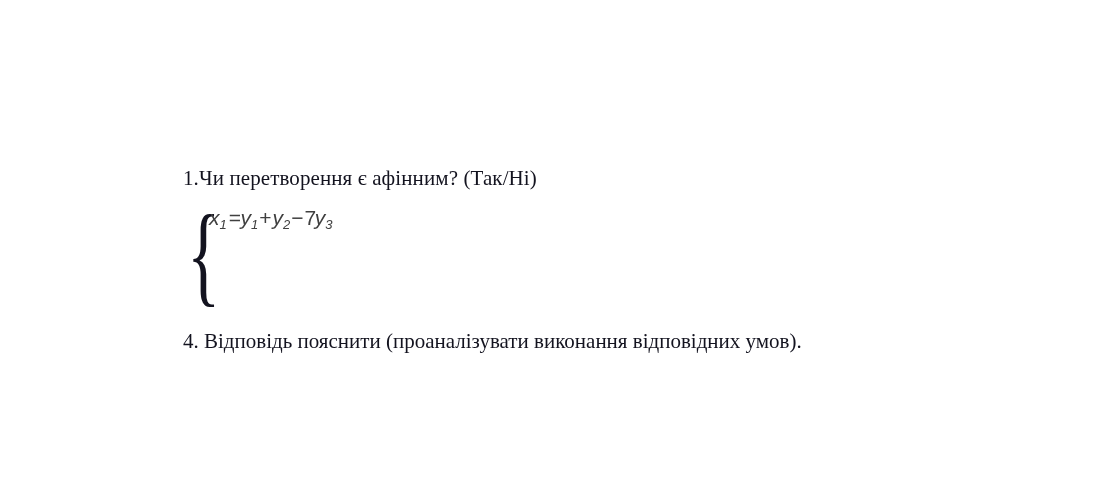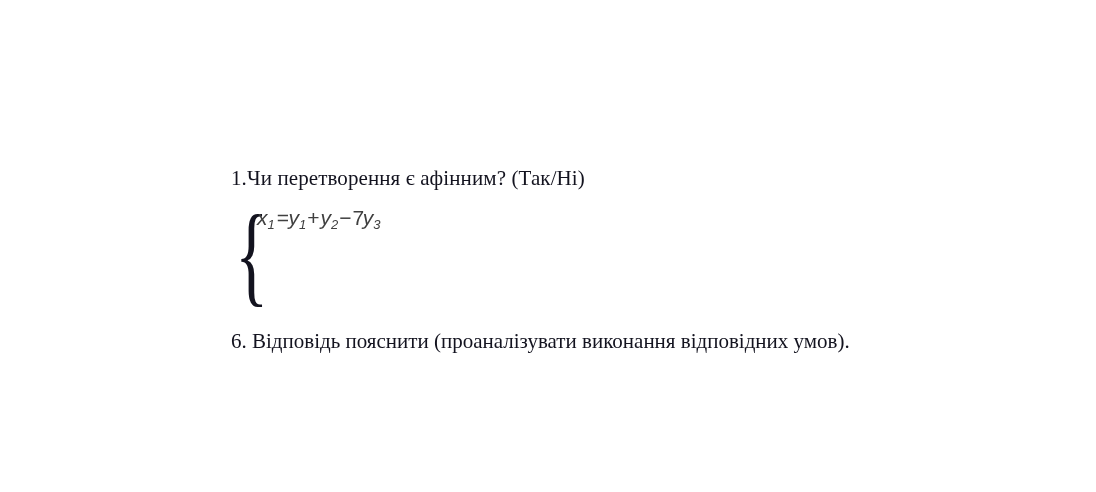--- a/index.html
+++ b/index.html
@@ -11,21 +11,20 @@
     height: 492px;
     background: #ffffff;
     font-family: "Liberation Serif", serif;
     color: #1a1a28;
     overflow: hidden;
   }
   .page {
     position: relative;
     width: 920px;
     height: 492px;
-    margin-left: 48px;
   }
   .content {
     position: absolute;
     left: 183px;
     top: 165px;
     width: 800px;
   }
   .q-line {
     font-family: "Liberation Serif", serif;
     font-size: 21px;
@@ -113,16 +112,16 @@
 
         <div class="eq">
           <span class="v">x</span><sub>1</sub><span class="eqsign tight">=</span><span class="v">y</span><sub>1</sub><span class="op">+</span><span class="v">y</span><sub>2</sub><span class="op">−</span><span class="num tight">7</span><span class="v">y</span><sub>3</sub>
         </div>
 
 
 
       </div>
     </div>
 
-    <div class="last-line">6. Відповідь пояснити (проаналізувати виконання відповідних умов).</div>
+    <div class="last-line">4. Відповідь пояснити (проаналізувати виконання відповідних умов).</div>
 
   </div>
 </div>
 
 </body></html>

